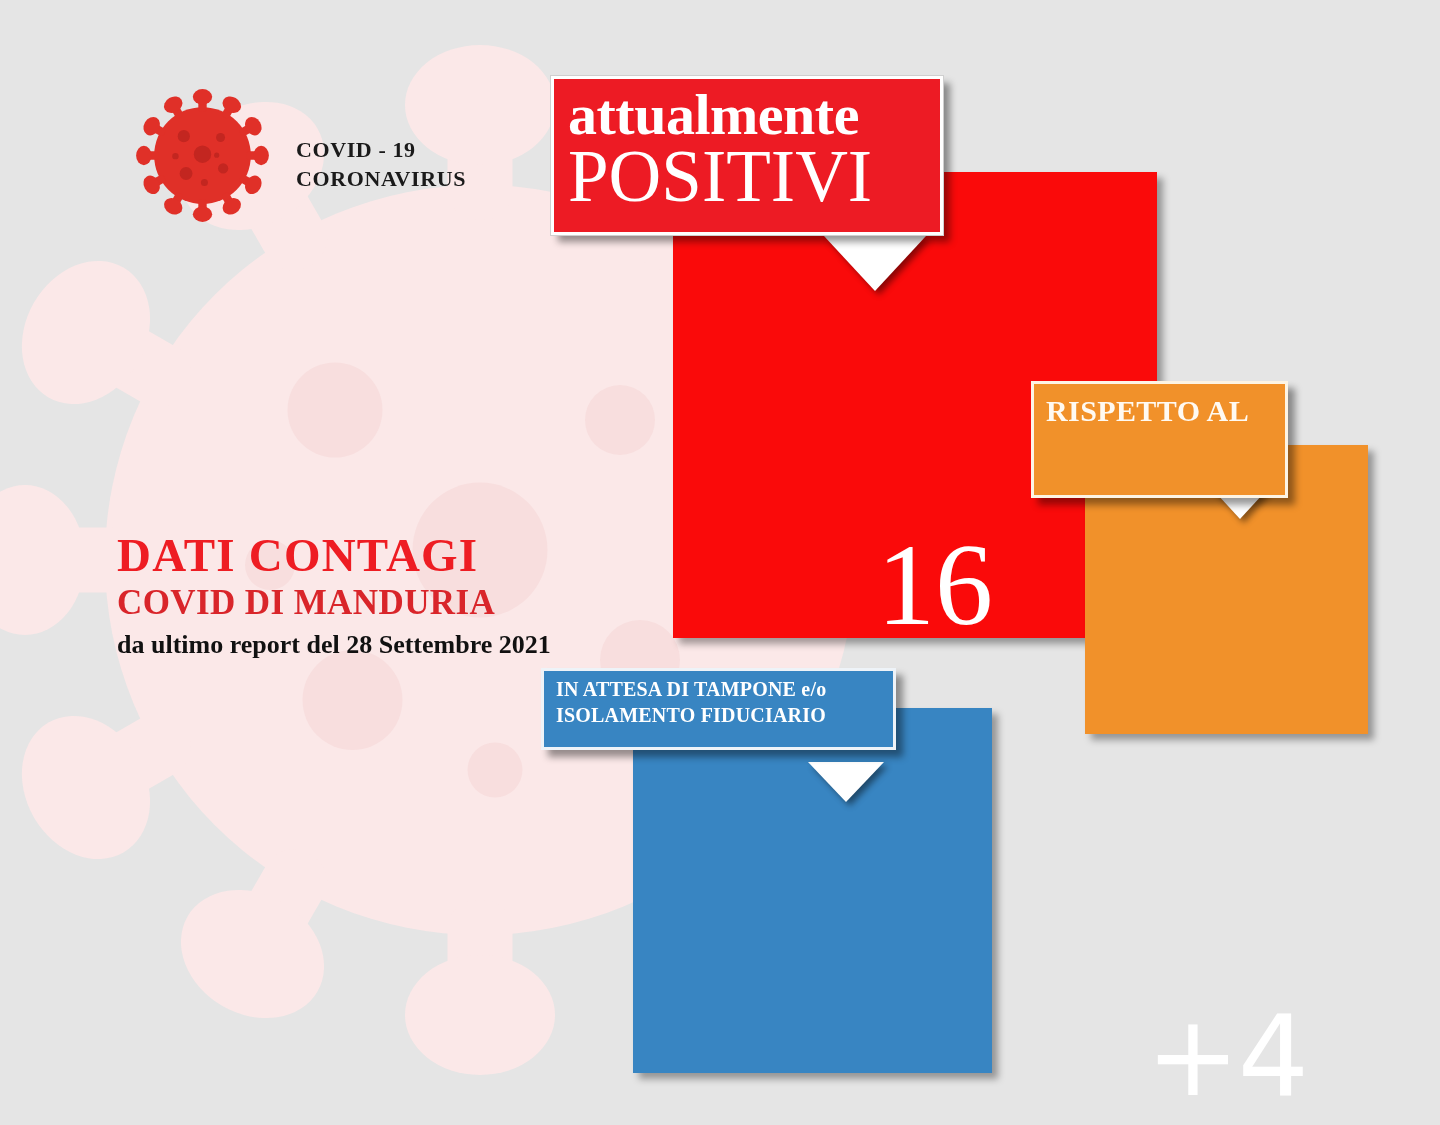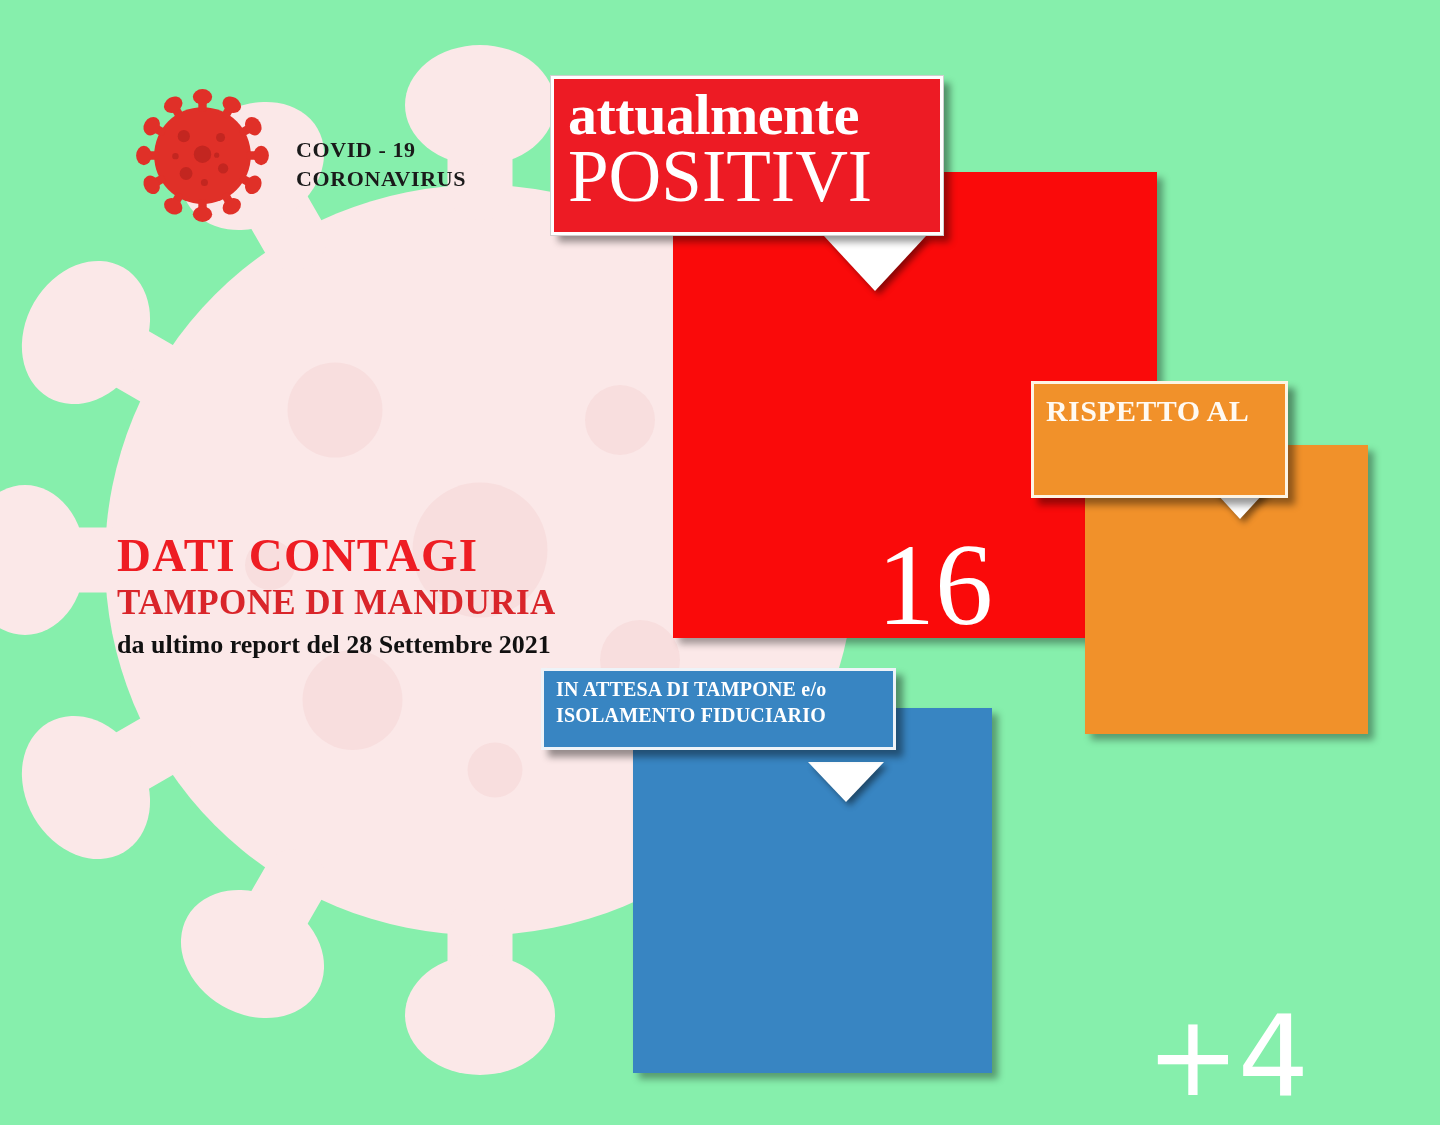--- a/index.html
+++ b/index.html
@@ -4,21 +4,21 @@
 <style>
   html, body {
     margin: 0;
     padding: 0;
     background: #ffffff;
   }
   #stage {
     position: relative;
     width: 1440px;
     height: 1125px;
-    background: #86efac;
+    background: #e5e5e5;
     overflow: hidden;
     font-family: "Liberation Serif", "DejaVu Serif", serif;
   }
 
   
   #watermark {
     position: absolute;
     left: -160px;
     top: -80px;
     width: 1280px;
@@ -359,21 +359,21 @@
     </g>
   </svg>
 
   <div id="logo-text">
     <div>COVID - 19</div>
     <div>CORONAVIRUS</div>
   </div>
 
   <div id="headline">
     <div class="line1">DATI CONTAGI</div>
-    <div class="line2">TAMPONE DI MANDURIA</div>
+    <div class="line2">COVID DI MANDURIA</div>
     <div class="line3">da ultimo report del 28 Settembre 2021</div>
   </div>
 
   <div class="stat-box" id="box-positivi">
     <div class="stat-number">16</div>
   </div>
   <div class="pointer" id="pointer-positivi"></div>
   <div class="label-plaque" id="label-positivi">
     <div class="l1">attualmente</div>
     <div class="l2">POSITIVI</div>

